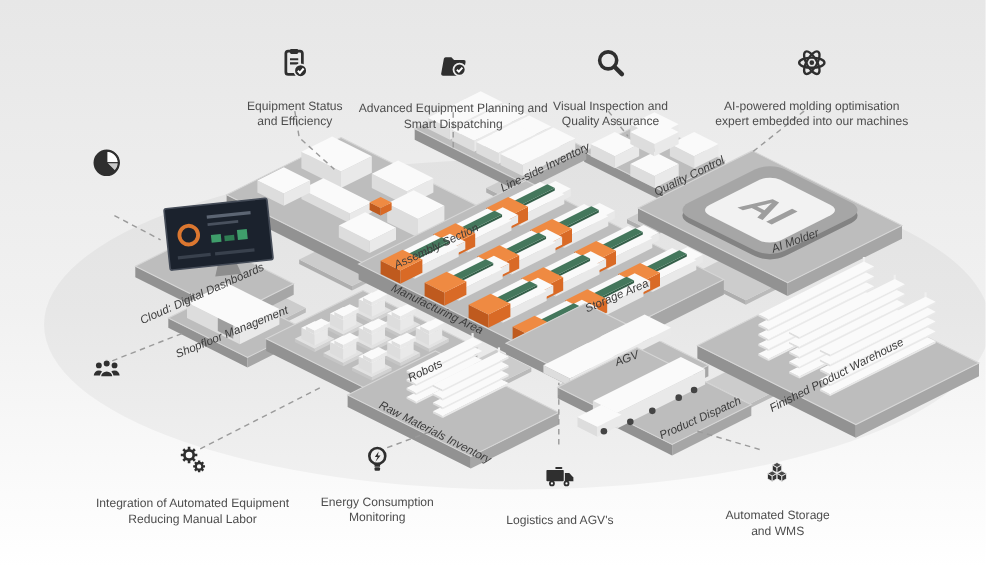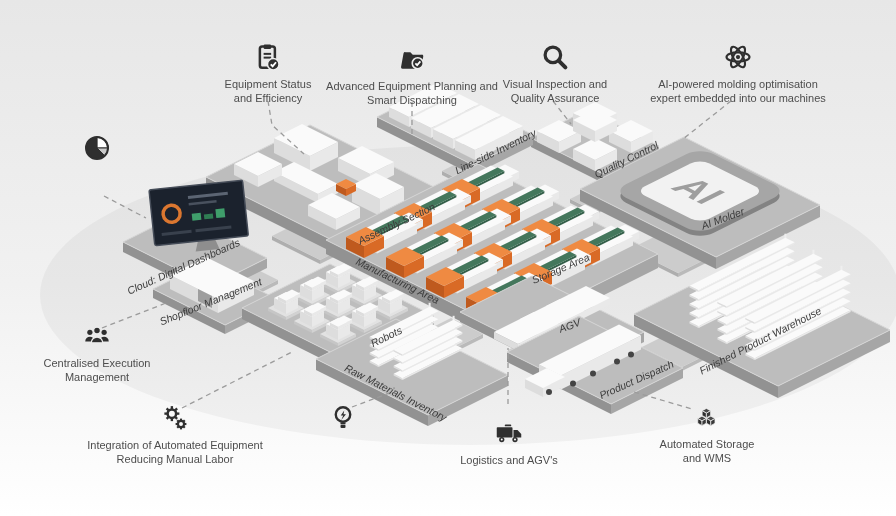--- a/index.html
+++ b/index.html
@@ -6,21 +6,21 @@
   body{
     width:896px;height:516px;
     font-family:"Liberation Sans",sans-serif;
     background:linear-gradient(180deg,#e7e7e7 0%,#f1f1f1 55%,#ffffff 100%);
     overflow:hidden;
   }
   .canvas{position:relative;width:896px;height:516px;}
   .scene-svg{position:absolute;left:0;top:0;width:896px;height:516px;}
   .callout{
     position:absolute;display:flex;flex-direction:column;align-items:center;
-    gap:5px;text-align:center;
+    gap:18px;text-align:center;
   }
   .callout .icn{width:30px;height:30px;display:block;}
   .callout .icn svg{width:30px;height:30px;display:block;}
   .callout .lbl{
     font-size:11px;line-height:1.28;color:#4d4d4d;white-space:pre-line;
   }
   .area-label{font-style:italic;}
 </style>
 </head>
 <body>
@@ -619,22 +619,20 @@
       <g fill="#2f2f2f">
         <circle cx="6.3" cy="9" r="2.1"></circle>
             <circle cx="17.7" cy="9" r="2.1"></circle>
         <path d="M2.6 16.3a3.7 3.7 0 0 1 7.4 0z"></path>
         <path d="M14 16.3a3.7 3.7 0 0 1 7.4 0z"></path>
         <circle cx="12" cy="7.6" r="2.7" stroke="#ececec" stroke-width="1"></circle>
         <path d="M7.4 17.4a4.6 4.6 0 0 1 9.2 0z" stroke="#ececec" stroke-width="1"></path>
       </g>
     </svg>
       </span>
-    <div class="lbl">Centralised Execution
-Management</div>
   </div>
 
   <div class="callout" style="left:55px;top:403px;width:240px">
     <span class="icn">
         <svg viewBox="0 0 24 24">
       <g stroke="#2f2f2f" fill="none">
         <circle cx="9.5" cy="8.5" r="3.4" stroke-width="2"></circle>
         <g stroke-width="1.9">
           <line x1="13.1" y1="8.5" x2="15.5" y2="8.5"></line>
               <line x1="3.5" y1="8.5" x2="5.9" y2="8.5"></line>
@@ -667,40 +665,42 @@
 
   <div class="callout" style="left:243px;top:402px;width:200px">
     <span class="icn">
         <svg viewBox="0 0 24 24">
       <circle cx="12" cy="10" r="5.8" fill="none" stroke="#2f2f2f" stroke-width="1.9"></circle>
       <path d="M13 6.7l-2.8 4.1h2l-1.6 3.6 3.8-4.7h-2z" fill="#2f2f2f"></path>
       <path d="M10 17h4" stroke="#2f2f2f" stroke-width="1.6"></path>
       <rect x="10" y="18.2" width="4" height="2.6" rx="0.8" fill="#2f2f2f"></rect>
     </svg>
       </span>
+    <div class="lbl">Energy Consumption
+Monitoring</div>
   </div>
 
   <div class="callout" style="left:434px;top:418px;width:150px">
     <span class="icn">
         <svg viewBox="0 0 24 24">
       <g fill="#2f2f2f">
         <rect x="2.2" y="7.4" width="12.6" height="8.2" rx="0.6"></rect>
         <path d="M15.6 9.6h3.2l3 3.2v2.8h-6.2z"></path>
         <rect x="8.6" y="5.2" width="5.2" height="1.4" rx="0.7"></rect>
       </g>
       <circle cx="6.2" cy="17.2" r="2.1" fill="#2f2f2f"></circle>
           <circle cx="6.2" cy="17.2" r="0.8" fill="#fff"></circle>
       <circle cx="16.8" cy="17.2" r="2.1" fill="#2f2f2f"></circle>
           <circle cx="16.8" cy="17.2" r="0.8" fill="#fff"></circle>
     </svg>
       </span>
     <div class="lbl">Logistics and AGV's</div>
   </div>
 
-  <div class="callout" style="left:607px;top:402px;width:200px">
+  <div class="callout" style="left:607px;top:414px;width:200px">
     <span class="icn">
         <svg viewBox="0 0 24 24">
       <g stroke="#f0f0f0" stroke-width="0.6">
         <g transform="translate(8,15)">
           <path d="M0,-3.7 L3.4,-1.8 0,0.1 -3.4,-1.8 Z" fill="#4a4a4a"></path>
           <path d="M-3.4,-1.8 L0,0.1 0,3.9 -3.4,2 Z" fill="#2f2f2f"></path>
           <path d="M3.4,-1.8 L0,0.1 0,3.9 3.4,2 Z" fill="#3a3a3a"></path>
         </g>
         <g transform="translate(15,15)">
           <path d="M0,-3.7 L3.4,-1.8 0,0.1 -3.4,-1.8 Z" fill="#4a4a4a"></path>

